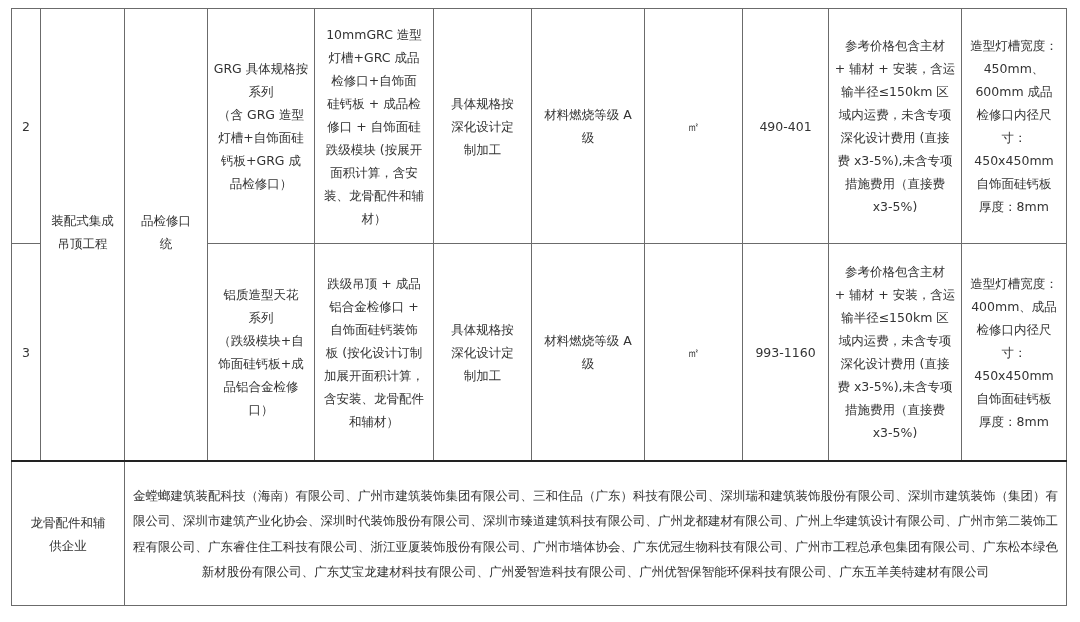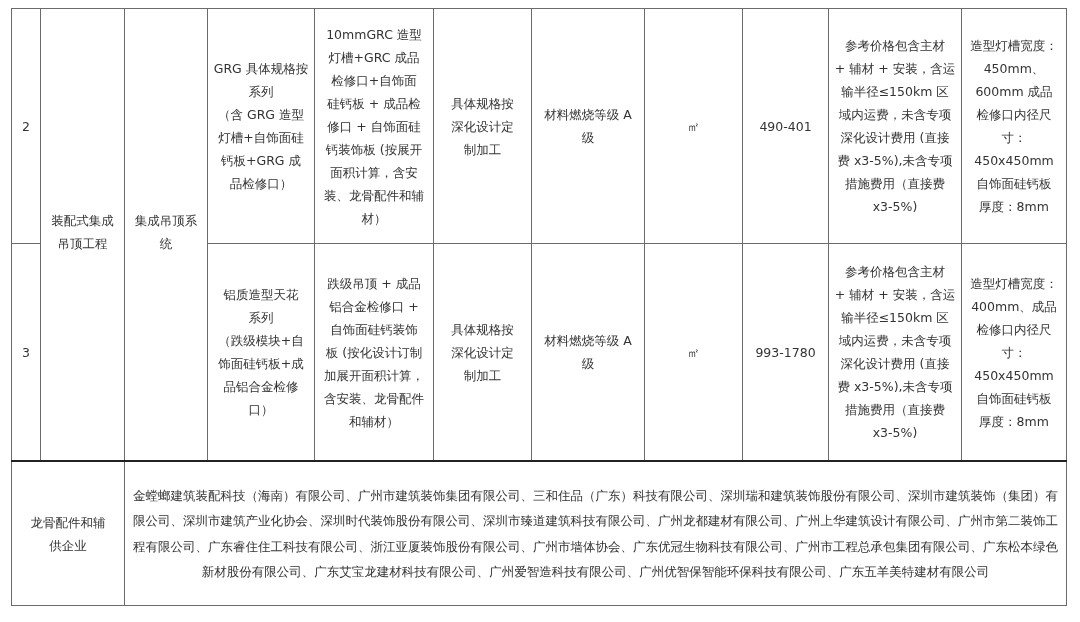--- a/index.html
+++ b/index.html
@@ -35,34 +35,34 @@
       <col style="width:98px">
     <col style="width:86px">
       <col style="width:133px">
       <col style="width:105px">
   </colgroup>
   <tbody>
       <tr class="row-2">
     <td class="num">2</td>
     <td rowspan="2"><div style="margin-top:-6px">装配式集成
 吊顶工程</div></td>
-    <td rowspan="2"><div style="margin-top:-6px">集成吊顶系
+    <td rowspan="2"><div style="margin-top:-6px">品检修口
 统</div></td>
     <td>GRG 具体规格按
 系列
 （含 GRG 造型
 灯槽+自饰面硅
 钙板+GRG 成
 品检修口）</td>
     <td>10mmGRC 造型
 灯槽+GRC 成品
 检修口+自饰面
 硅钙板 + 成品检
 修口 + 自饰面硅
-钙装饰板 (按展开
+跌级模块 (按展开
 面积计算，含安
 装、龙骨配件和辅
 材）</td>
     <td>具体规格按
 深化设计定
 制加工</td>
     <td>材料燃烧等级 A
 级</td>
     <td>㎡</td>
     <td>490-401</td>
@@ -97,21 +97,21 @@
 板 (按化设计订制
 加展开面积计算，
 含安装、龙骨配件
 和辅材）</td>
     <td>具体规格按
 深化设计定
 制加工</td>
     <td>材料燃烧等级 A
 级</td>
     <td>㎡</td>
-    <td>993-1780</td>
+    <td>993-1160</td>
     <td>参考价格包含主材
 + 辅材 + 安装，含运
 输半径≤150km 区
 域内运费，未含专项
 深化设计费用 (直接
 费 x3-5%),未含专项
 措施费用（直接费
 x3-5%)</td>
     <td>造型灯槽宽度：
 400mm、成品

